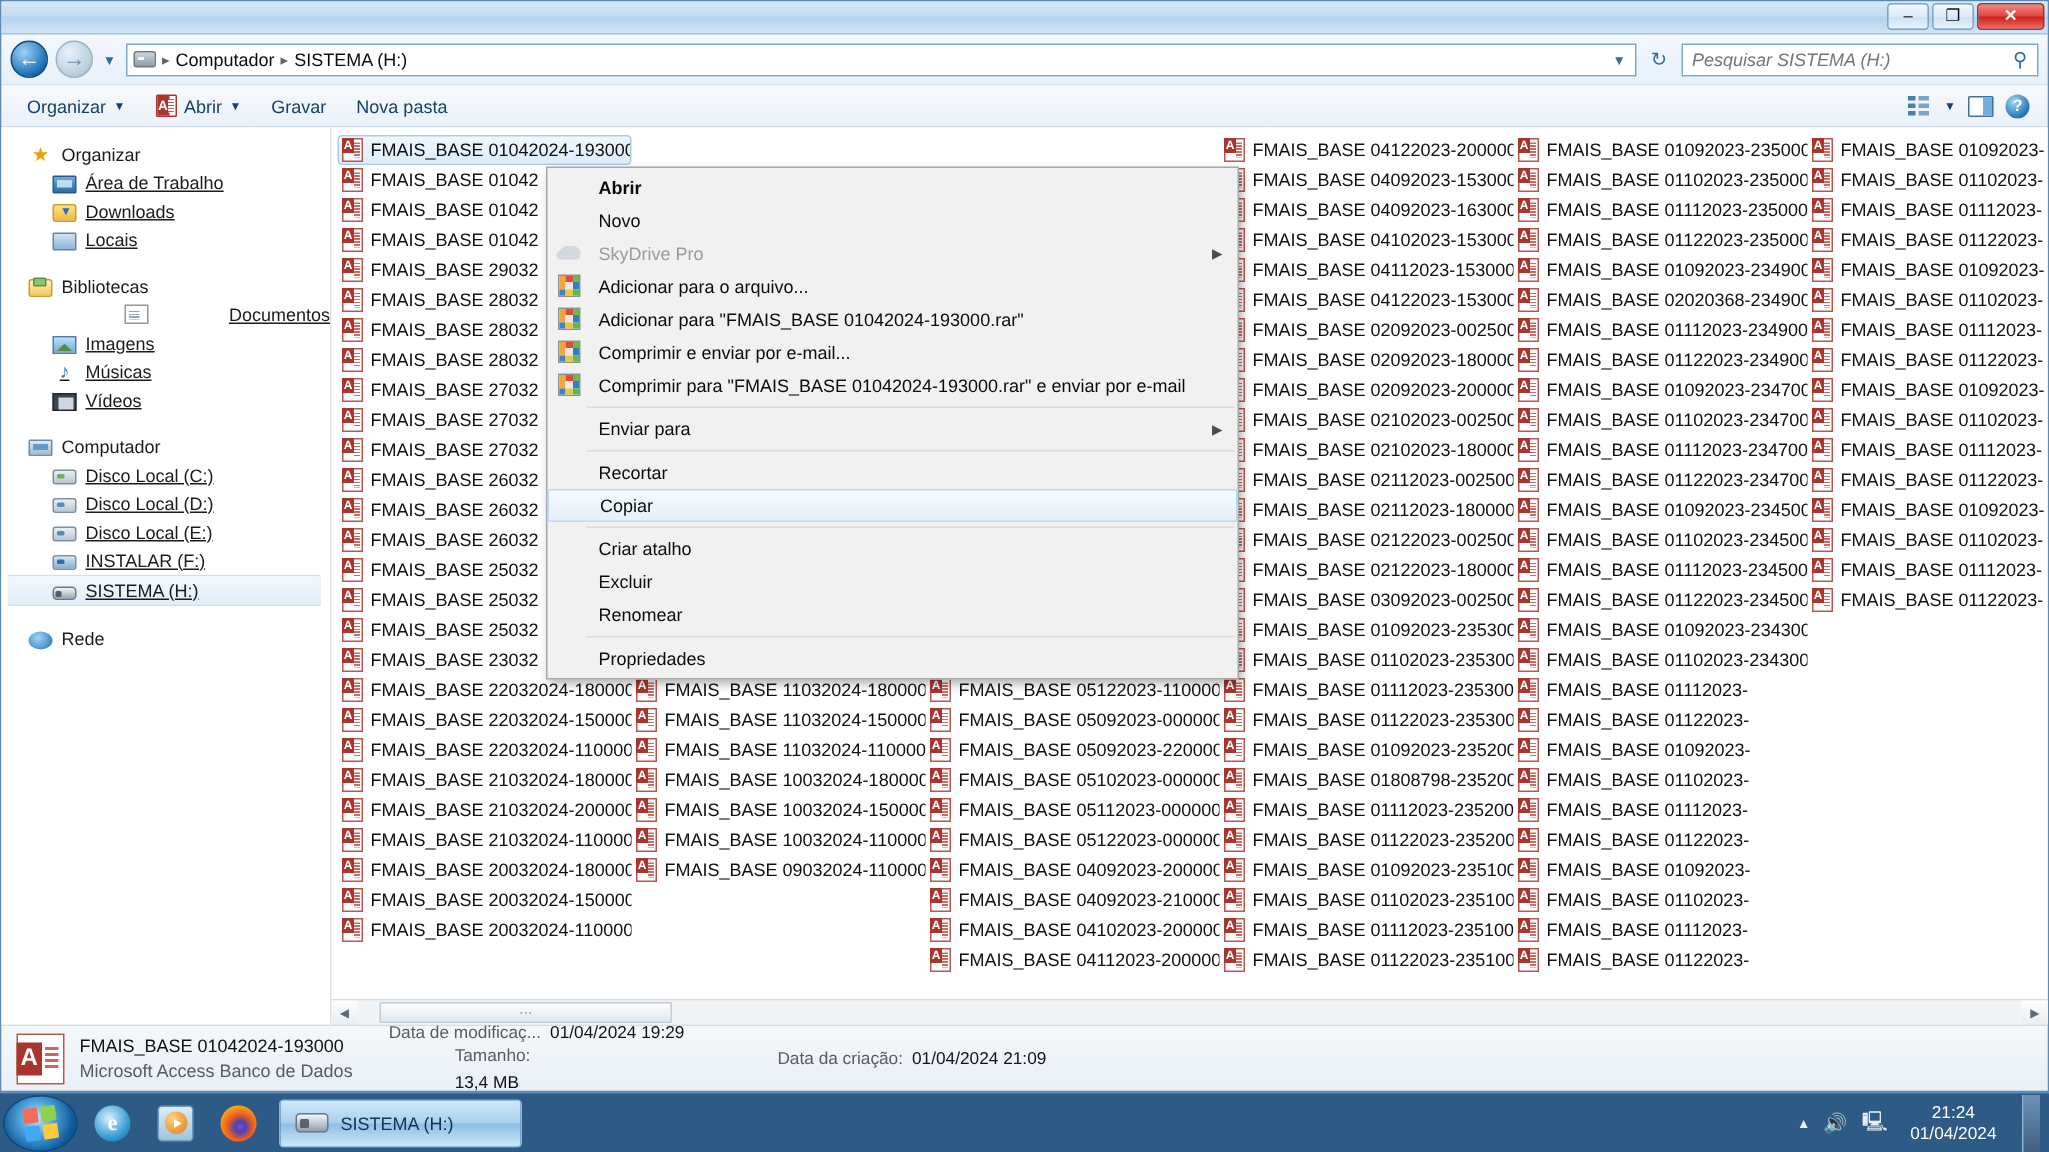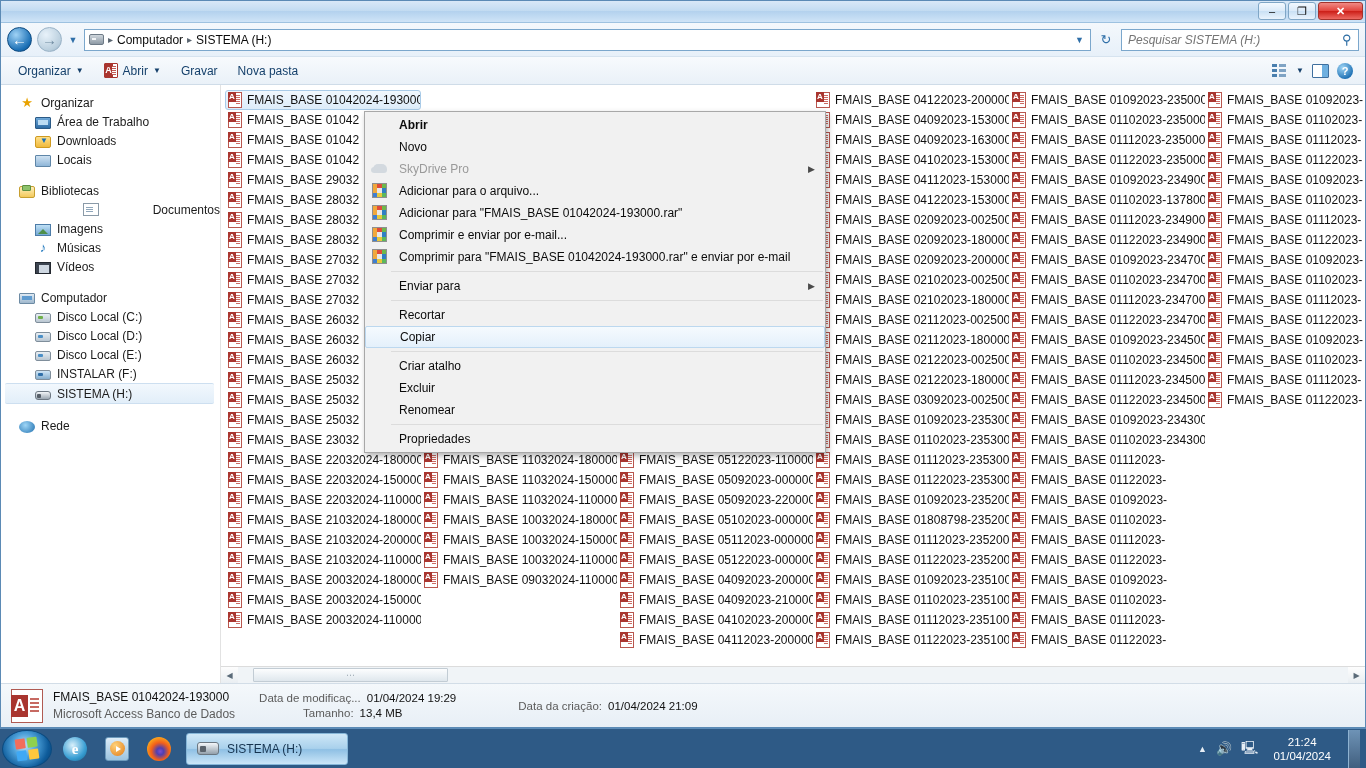--- a/index.html
+++ b/index.html
@@ -115,21 +115,21 @@
 
   
   #navpane{
     flex:0 0 220px; background:#fff; padding:8px 0 0 0; overflow:hidden;
     border-right:1px solid #e2e2e2; position:relative;
   }
   .navitem{
     height:19px; display:flex; align-items:center; gap:6px;
     padding-left:18px; font-size:12px; color:#1b1b1b; white-space:nowrap;
   }
-  .navitem.child{ padding-left:34px; }
+  .navitem.child{ padding-left:34px;text-decoration:underline; }
   .navitem.selected{
     background:linear-gradient(to bottom,#f2f8fd,#e2eef9);
     border-top:1px solid #cddff0; border-bottom:1px solid #cddff0;
     border-radius:2px; margin:0 6px 0 4px; padding-left:30px; height:21px;
   }
   .navgap{ height:12px; }
   .nico{ width:16px;height:15px;flex:0 0 16px;position:relative;}
 
   .ico-star{ color:#e8a200; font-size:13px; line-height:15px; text-align:center; }
   .ico-desktop{ background:linear-gradient(to bottom,#6fa8d8,#2e6ca5); border:1px solid #2b5a86; border-radius:1px; height:12px; margin-top:2px;}
@@ -932,21 +932,21 @@
           <div class="fileitem">
             <span class="fico"></span>
             <span>FMAIS_BASE 01122023-235000</span>
           </div>
           <div class="fileitem">
             <span class="fico"></span>
             <span>FMAIS_BASE 01092023-234900</span>
           </div>
           <div class="fileitem">
             <span class="fico"></span>
-            <span>FMAIS_BASE 01102023-137800</span>
+            <span>FMAIS_BASE 02020368-234900</span>
           </div>
           <div class="fileitem">
             <span class="fico"></span>
             <span>FMAIS_BASE 01112023-234900</span>
           </div>
           <div class="fileitem">
             <span class="fico"></span>
             <span>FMAIS_BASE 01122023-234900</span>
           </div>
           <div class="fileitem">
@@ -1108,21 +1108,21 @@
     <div class="bigico"></div>
     <div class="dcol">
       <div class="dtitle">FMAIS_BASE 01042024-193000</div>
       <div class="dsub">Microsoft Access Banco de Dados</div>
     </div>
     <div class="dcol" style="margin-left:14px;justify-content:flex-end;">
       <div class="drow">
         <span class="dlabel">Data de modificaç...</span>
         <span class="dval">01/04/2024 19:29</span>
       </div>
-      <div class="drow" style="padding-left:44px;">
+      <div class="drow" style="padding-left:44px;flex-direction:column;">
         <span class="dlabel">Tamanho:</span>
         <span class="dval">13,4 MB</span>
       </div>
     </div>
     <div class="dcol" style="margin-left:52px;">
       <div class="drow">
         <span class="dlabel">Data da criação:</span>
         <span class="dval">01/04/2024 21:09</span>
       </div>
     </div>

